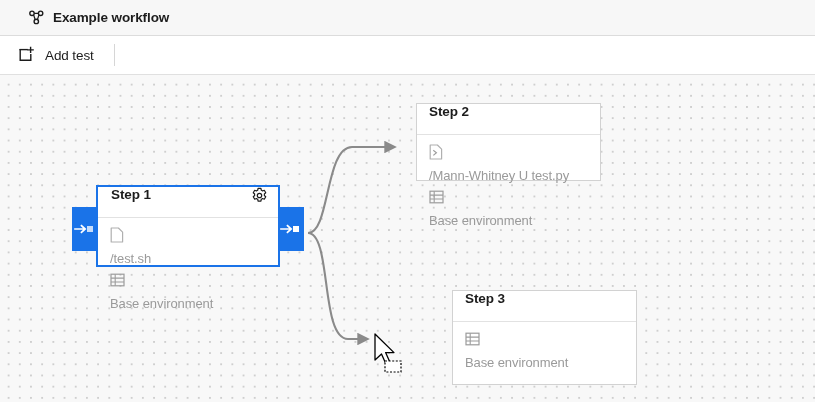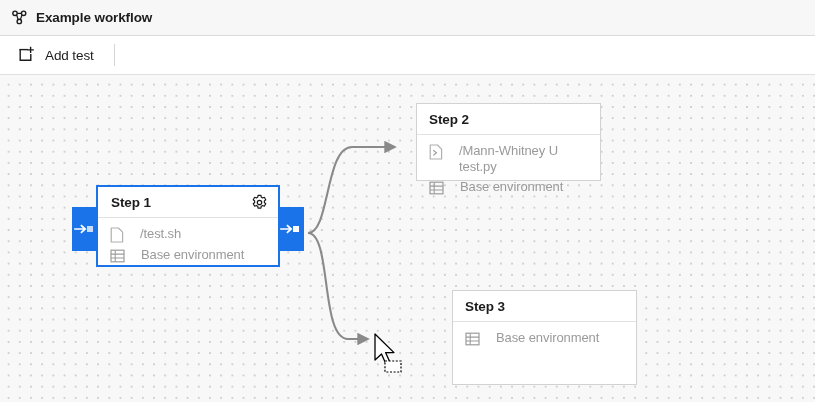--- a/index.html
+++ b/index.html
@@ -22,21 +22,21 @@
   }
 
   
   .titlebar {
     height: 36px;
     flex: 0 0 36px;
     background: #f7f7f7;
     border-bottom: 1px solid #dcdcdc;
     display: flex;
     align-items: center;
-    padding-left: 11px;
+    padding-left: 28px;
     gap: 8px;
   }
   .titlebar .wf-icon { width: 17px; height: 17px; display:block; }
   .titlebar .wf-title {
     font-size: 13.5px;
     font-weight: bold;
     color: #1c1c1c;
     letter-spacing: -0.1px;
   }
 
@@ -100,21 +100,21 @@
     flex-direction: column;
   }
   .node.plain {
     border: 1px solid #d2d2d2;
   }
   .node.selected {
     border: 2px solid #1a73e8;
   }
   .node-header {
     display: flex;
-    align-items: center;
+    align-items: flex-start;
     justify-content: space-between;
     padding: 0 10px 0 13px;
     height: 31px;
     flex: 0 0 31px;
     border-bottom: 1px solid #e2e2e2;
   }
   .node.plain .node-header { padding-left: 12px; }
   .node-title {
     font-size: 13.5px;
     font-weight: bold;
@@ -131,21 +131,22 @@
   }
   .node-body {
     padding: 8px 10px 8px 12px;
     display: flex;
     flex-direction: column;
     gap: 4px;
   }
   .node-row {
     display: flex;
     align-items: flex-start;
-    gap: 16px;
+    gap: 8px;
+    flex-direction: column;
   }
   .node-row .row-icon {
     flex: 0 0 auto;
     margin-top: 1px;
   }
   .node-row .row-text {
     font-size: 13px;
     color: #9a9a9a;
     line-height: 16px;
     letter-spacing: -0.1px;

